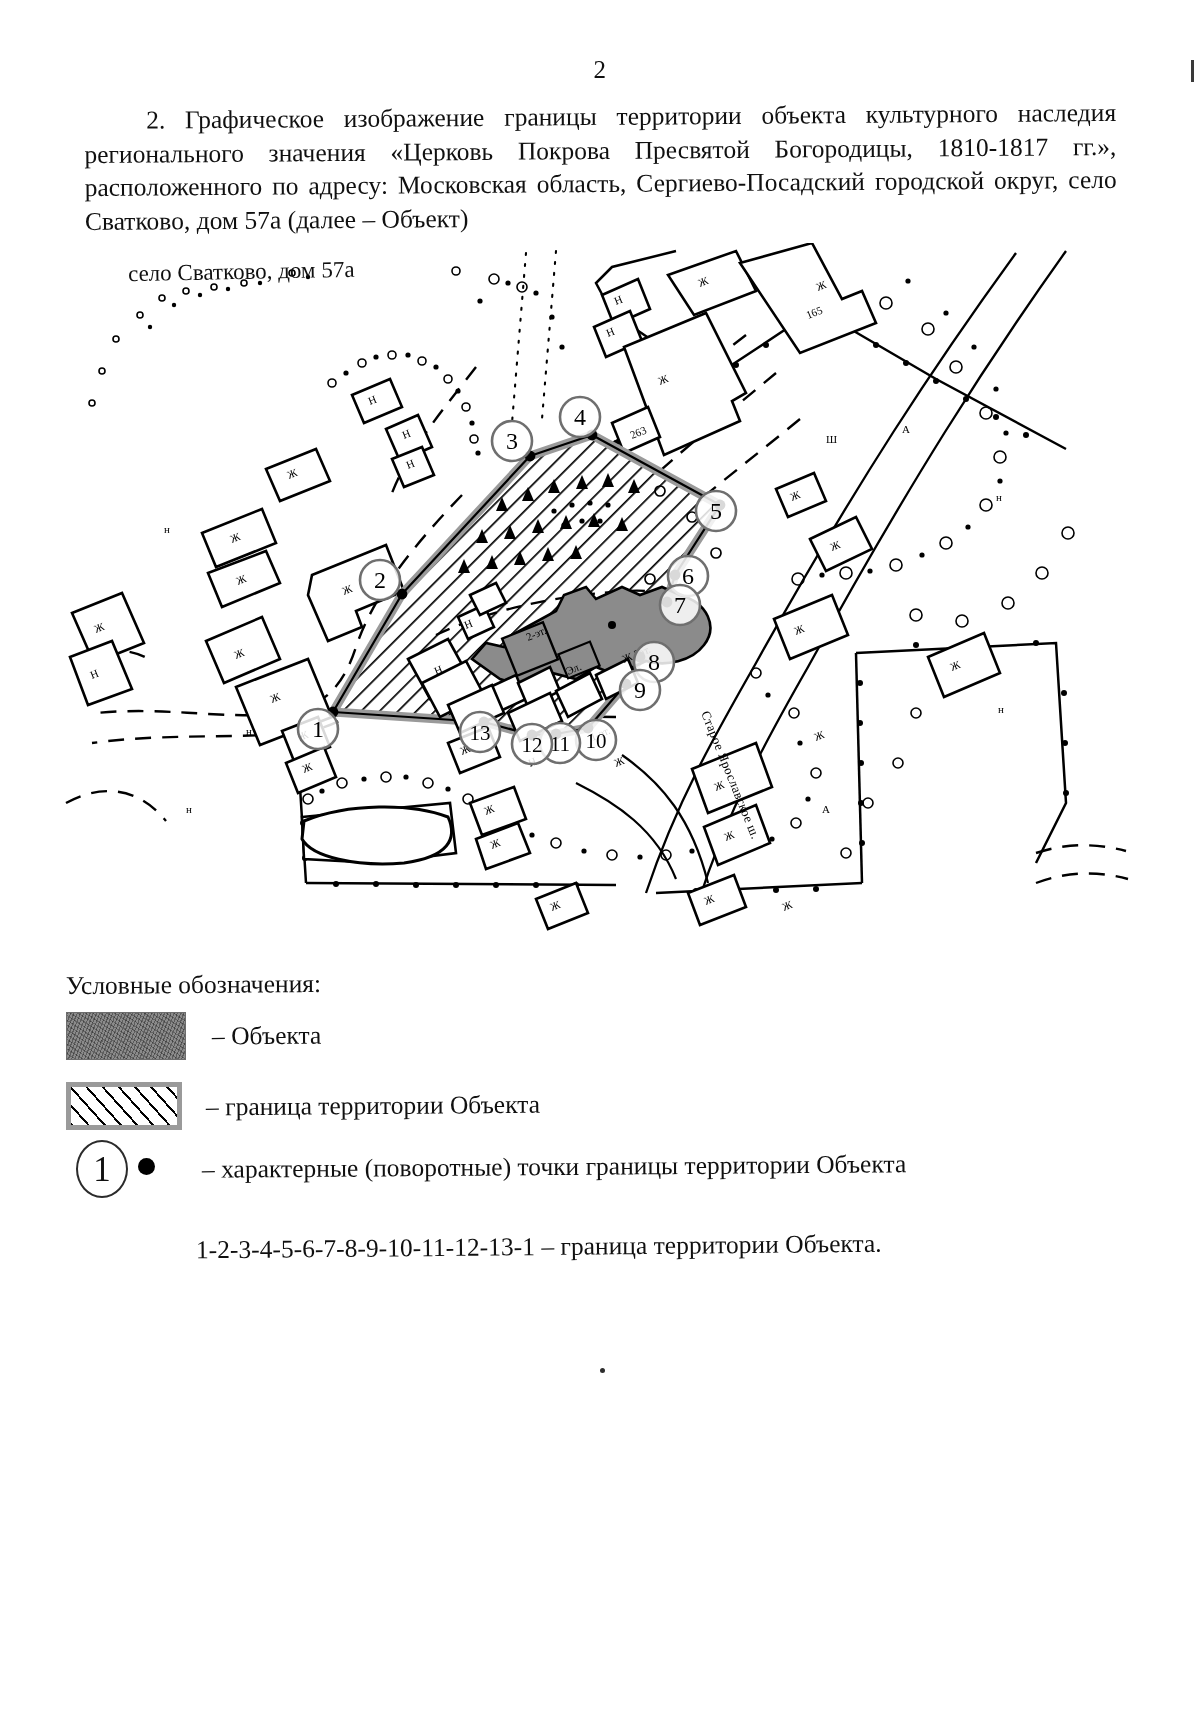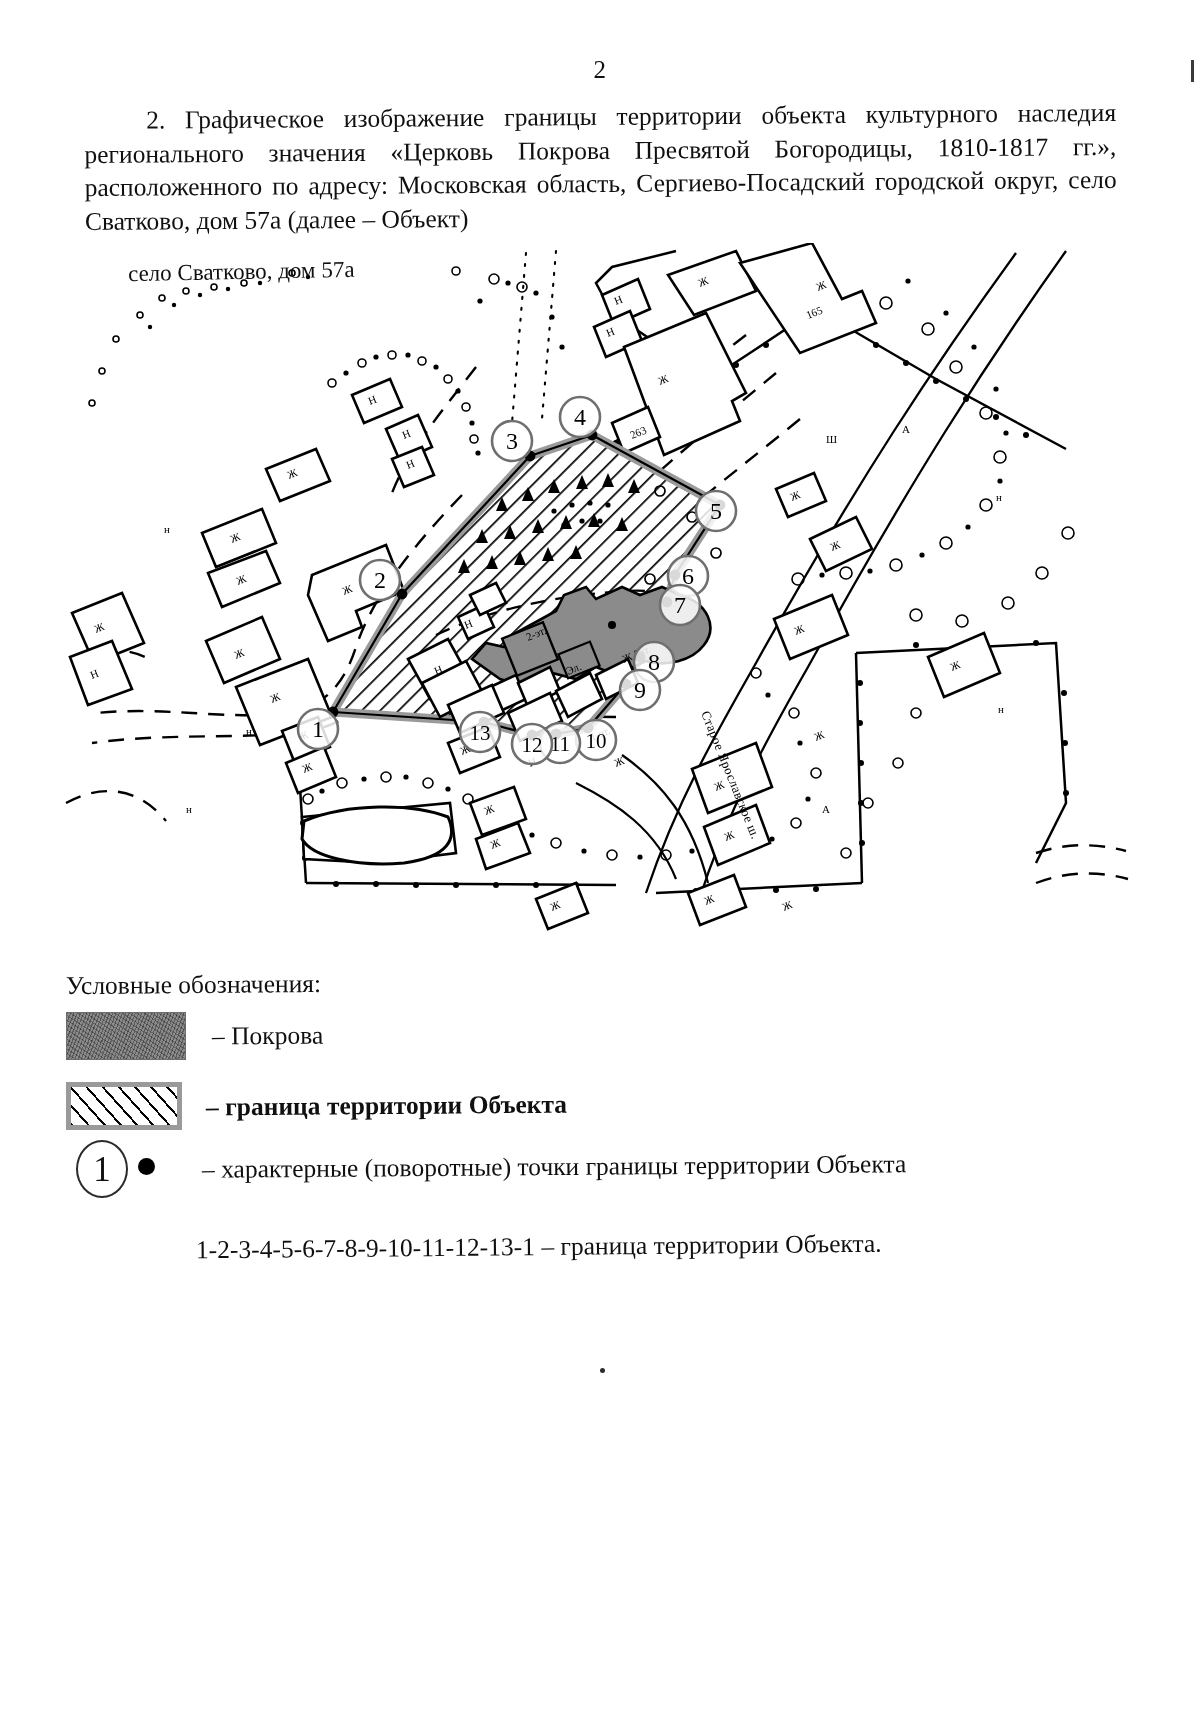--- a/index.html
+++ b/index.html
@@ -82,21 +82,21 @@
     transform: rotate(-0.5deg);
   }
 
   .legend-row {
     position: absolute;
     left: 66px;
     display: flex;
     align-items: center;
   }
   .legend-row.r1 { top: 1012px; }
-  .legend-row.r2 { top: 1082px; font-weight: bold; }
+  .legend-row.r2 { top: 1082px; }
   .legend-row.r3 { top: 1138px; }
 
   .swatch-obj {
     width: 118px;
     height: 46px;
     background:
       repeating-linear-gradient(112deg, rgba(0,0,0,.34) 0 1px, rgba(0,0,0,0) 1px 3px),
       repeating-linear-gradient(33deg, rgba(0,0,0,.28) 0 1px, rgba(0,0,0,0) 1px 4px),
       radial-gradient(circle at 30% 60%, rgba(0,0,0,.30) 0 1px, rgba(0,0,0,0) 1px),
       #8b8b8b;
@@ -618,21 +618,21 @@
         <text x="424" y="497" text-anchor="middle" font-family="Liberation Serif, serif" font-size="21" fill="#000">13</text>
       </g>
     </g>
   </svg>
 </div>
 
 <div class="legend-title">Условные обозначения:</div>
 
 <div class="legend-row r1">
   <div class="swatch-obj"></div>
-  <div class="legend-label">– Покрова</div>
+  <div class="legend-label">– Объекта</div>
 </div>
 
 <div class="legend-row r2">
   <div class="swatch-border"></div>
   <div class="legend-label">– граница территории Объекта</div>
 </div>
 
 <div class="legend-row r3">
   <div class="pt-swatch">
     <div class="pt-circle">1</div>

